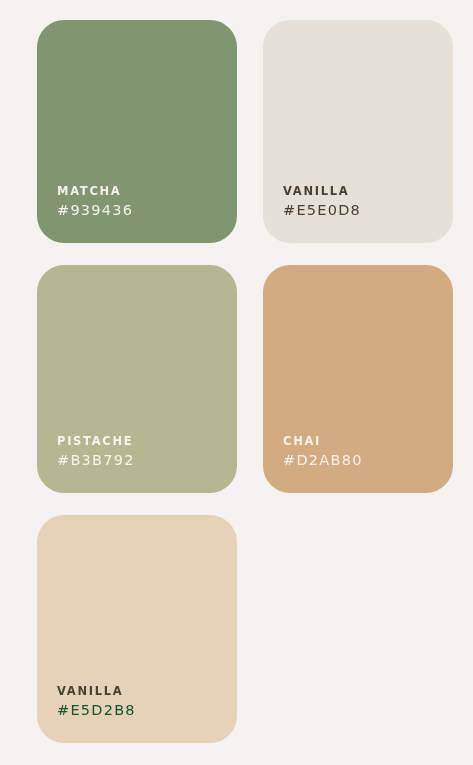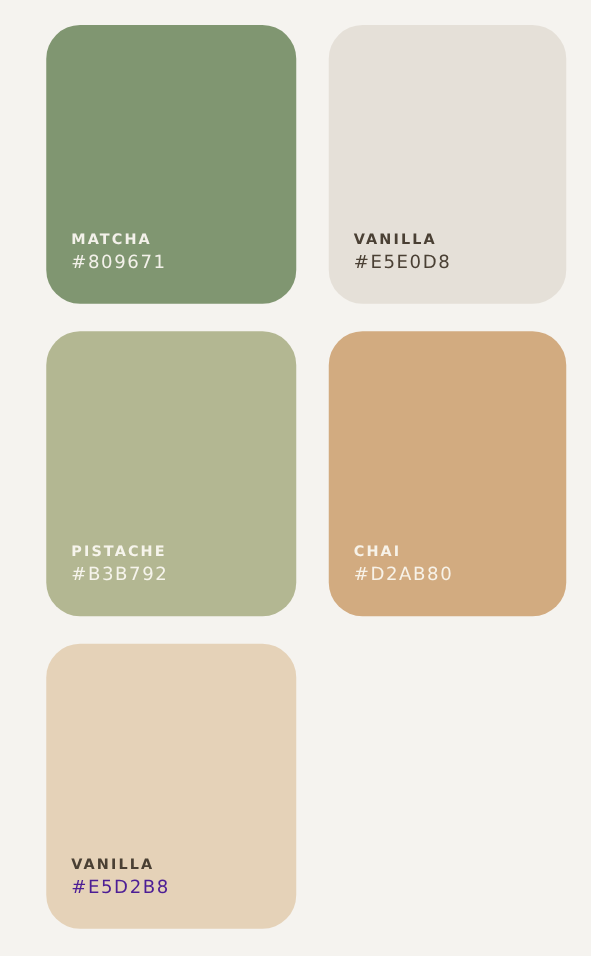--- a/index.html
+++ b/index.html
@@ -58,31 +58,31 @@
     margin: 0;
     white-space: nowrap;
   }
 </style>
 </head>
 <body style="background: rgb(245, 243, 239);">
 
 <div id="palette-grid">
     <div class="swatch" style="background: rgb(128, 150, 113);">
       <div class="swatch-name" style="color: rgb(243, 241, 234);">MATCHA</div>
-      <div class="swatch-hex" style="color: rgb(243, 241, 234);">#809671</div>
+      <div class="swatch-hex" style="color: rgb(243, 241, 234);">#939436</div>
     </div>
     <div class="swatch" style="background: rgb(229, 224, 216);">
       <div class="swatch-name" style="color: rgb(74, 64, 52);">VANILLA</div>
       <div class="swatch-hex" style="color: rgb(74, 64, 52); text-align: center;">#E5E0D8</div>
     </div>
     <div class="swatch" style="background: rgb(179, 183, 146);">
       <div class="swatch-name" style="color: rgb(246, 244, 236);">PISTACHE</div>
       <div class="swatch-hex" style="color: rgb(246, 244, 236);">#B3B792</div>
     </div>
     <div class="swatch" style="background: rgb(210, 171, 128);">
       <div class="swatch-name" style="color: rgb(247, 242, 232);">CHAI</div>
       <div class="swatch-hex" style="color: rgb(247, 242, 232); text-align: right;">#D2AB80</div>
     </div>
     <div class="swatch" style="background: rgb(229, 210, 184);">
       <div class="swatch-name" style="color: rgb(74, 64, 52);">VANILLA</div>
-      <div class="swatch-hex" style="color: #4c1d95;">#E5D2B8</div>
+      <div class="swatch-hex" style="color: #14532d;">#E5D2B8</div>
     </div>
   </div>
 
 </body></html>

